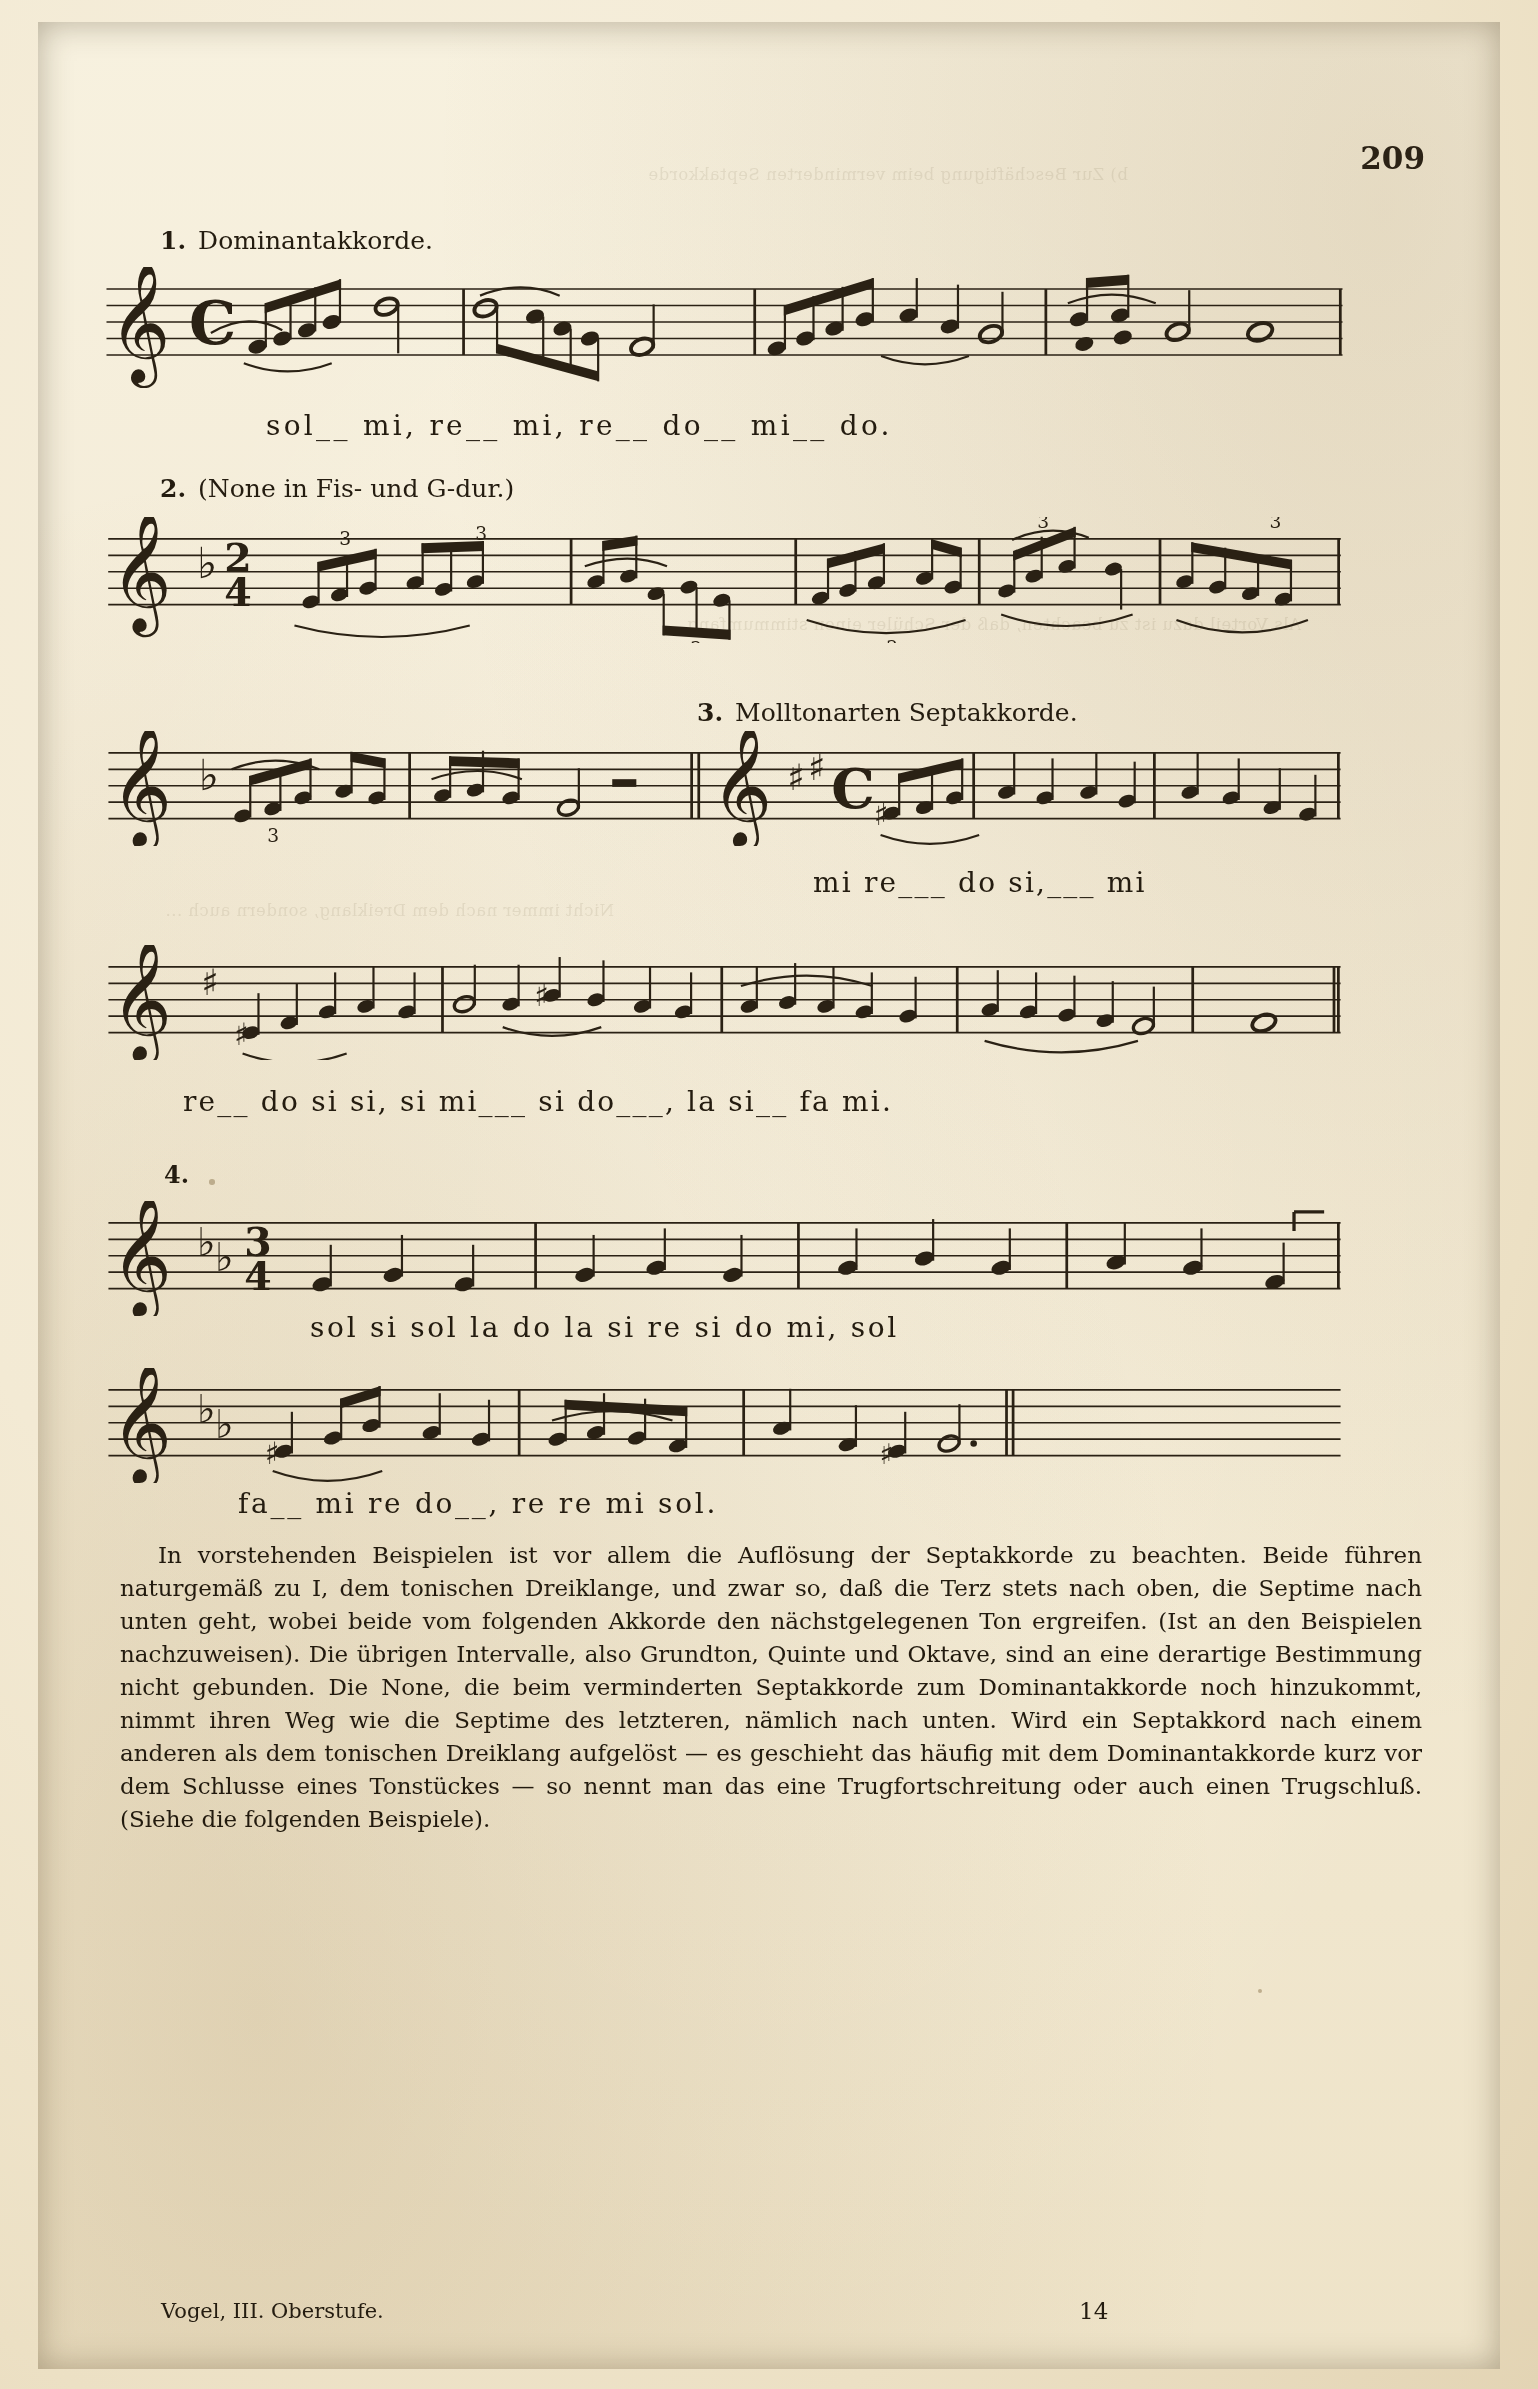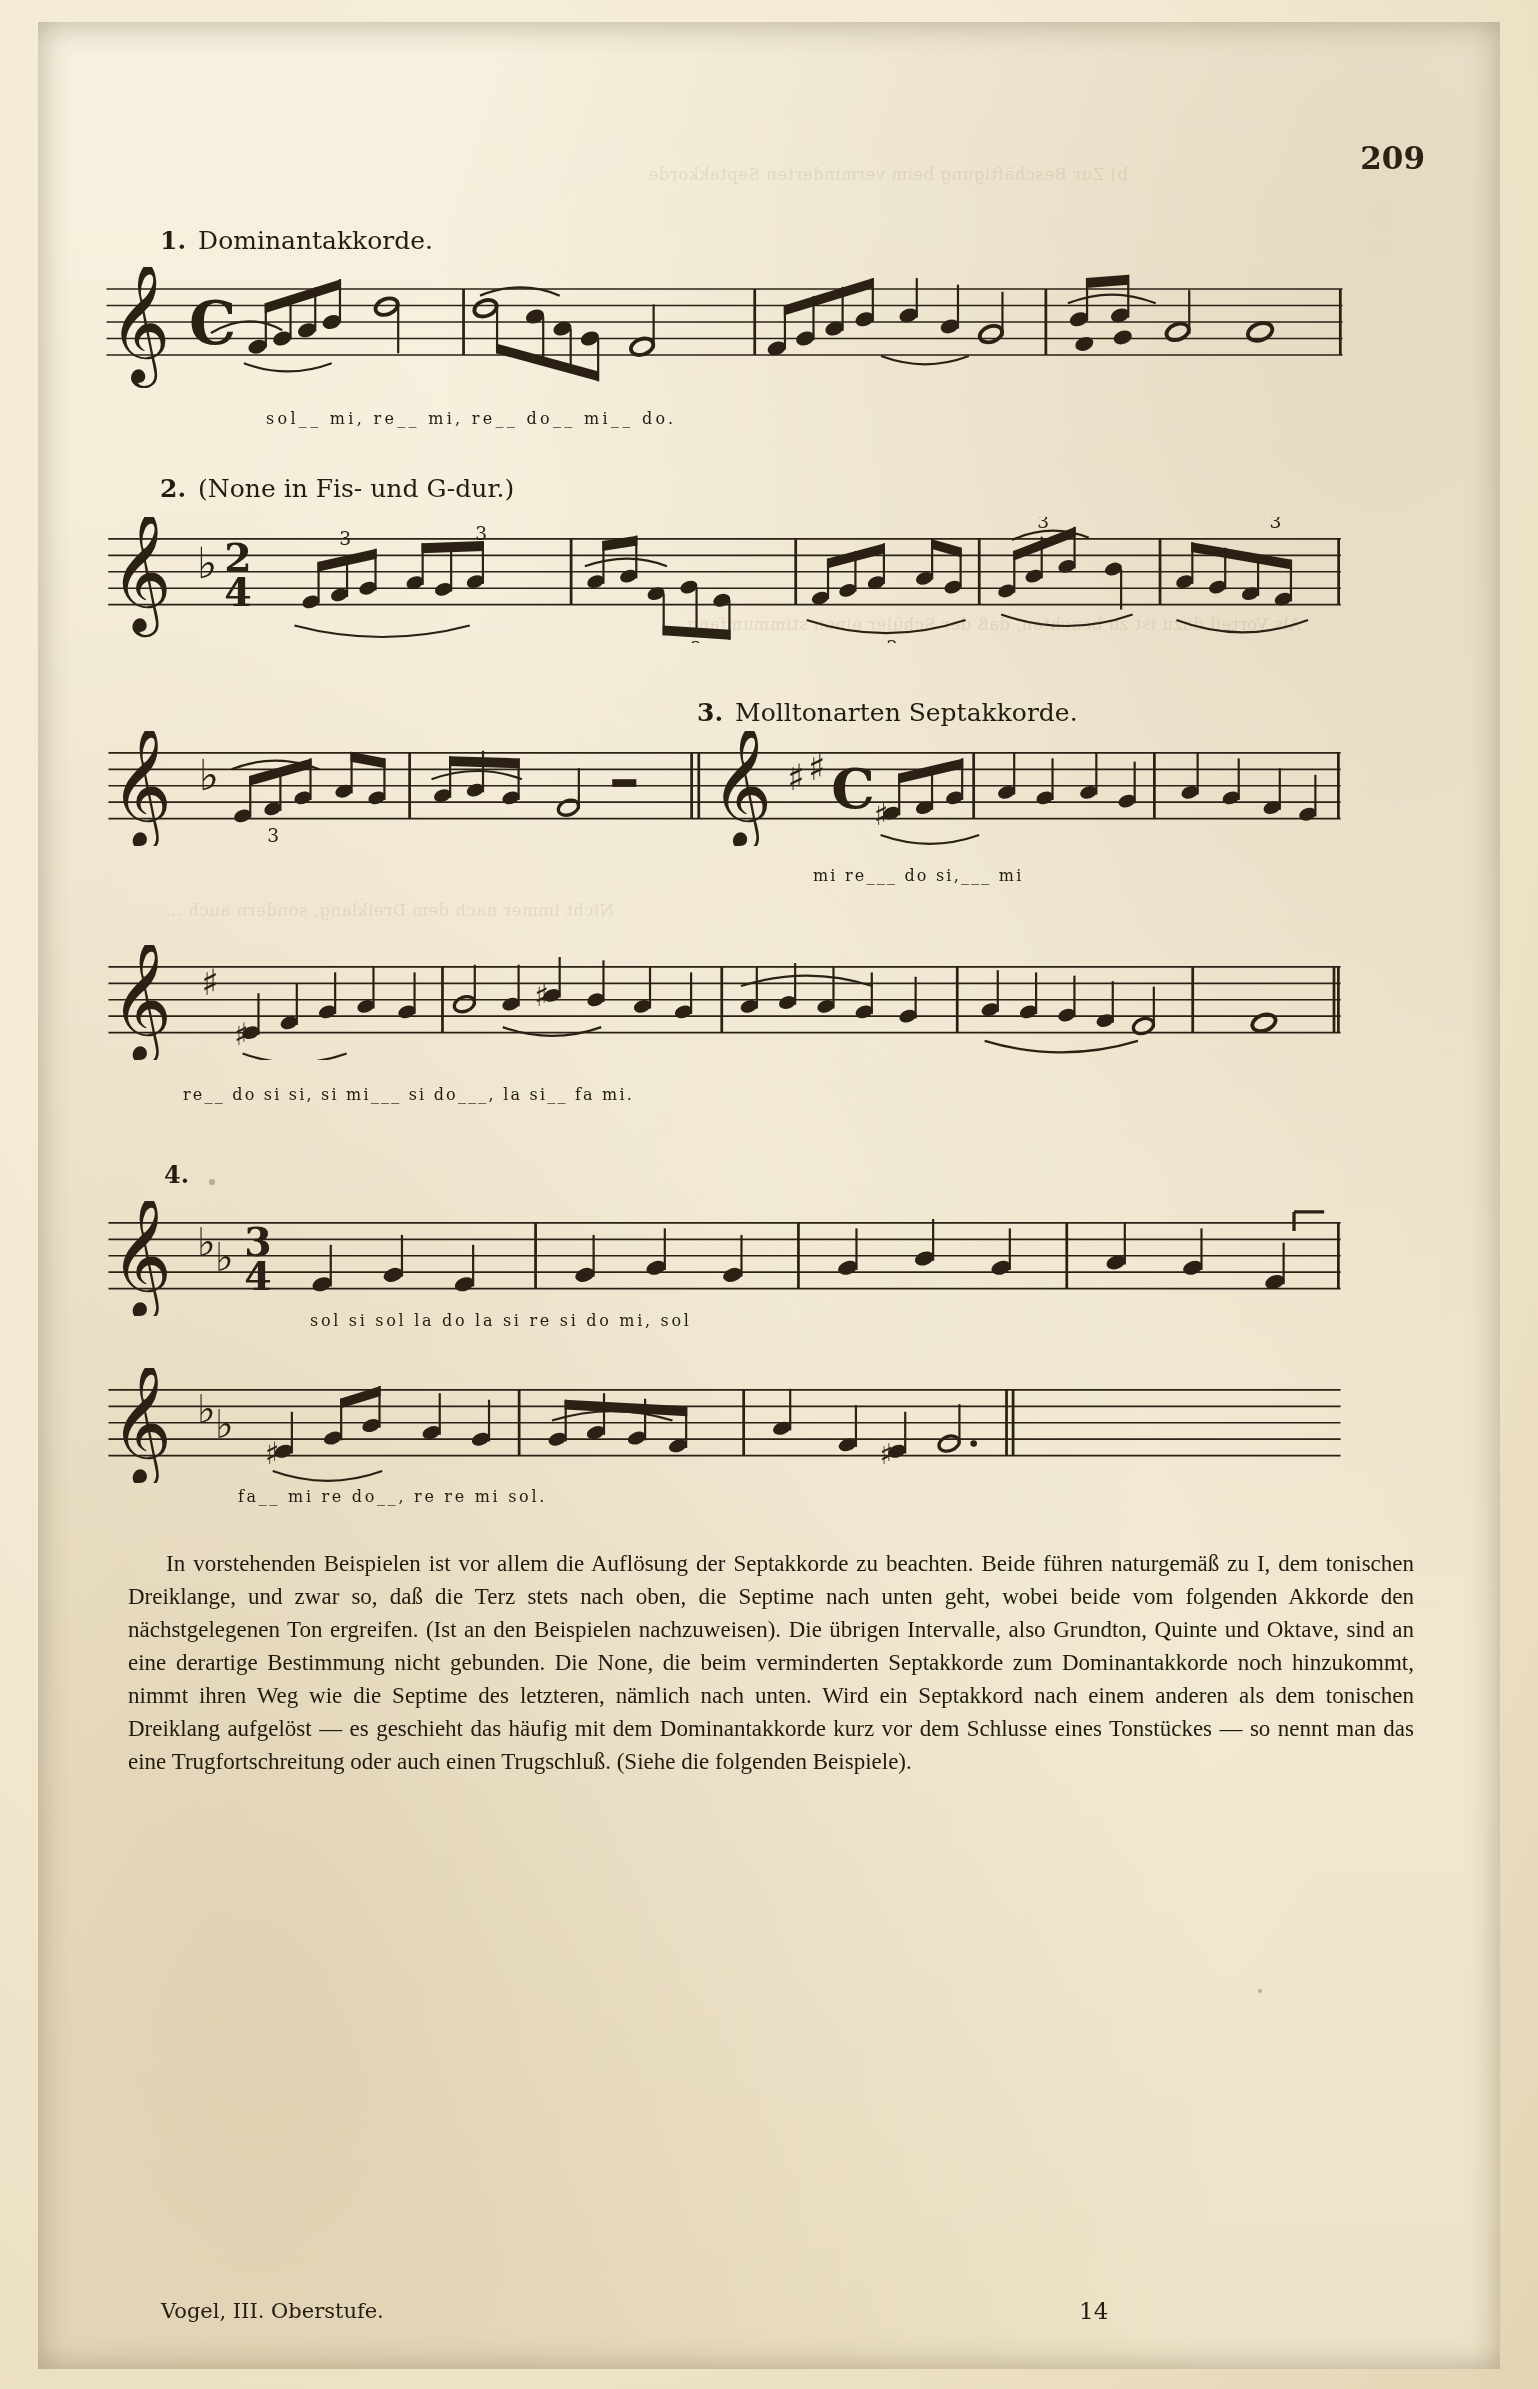--- a/index.html
+++ b/index.html
@@ -85,21 +85,21 @@
     position: absolute;
     font-size: 24px;
     font-weight: bold;
     font-family: "DejaVu Serif", serif;
     color: #241c10;
   }
 
   
   .syllables {
     position: absolute;
-    font-size: 16px;
+    font-size: 28px;
     font-family: "DejaVu Serif", serif;
     color: #241c10;
     white-space: nowrap;
     letter-spacing: 0.5px;
   }
 
   
   .system {
     position: absolute;
   }
@@ -109,21 +109,21 @@
   .bodytext {
     position: absolute;
     left: 118px;
     width: 1302px;
     font-family: "DejaVu Serif", serif;
     font-size: 23px;
     line-height: 33px;
     text-align: justify;
     color: #221a0e;
   }
-  .bodytext p { margin: 8px; text-indent: 38px; font-family: Liberation Serif, serif; }
+  .bodytext p { margin: 0; text-indent: 38px; }
 
   .footer-left {
     position: absolute;
     left: 159px;
     bottom: 66px;
     font-size: 21px;
     font-family: "DejaVu Serif", serif;
     color: #241c10;
     white-space: nowrap;
   }

